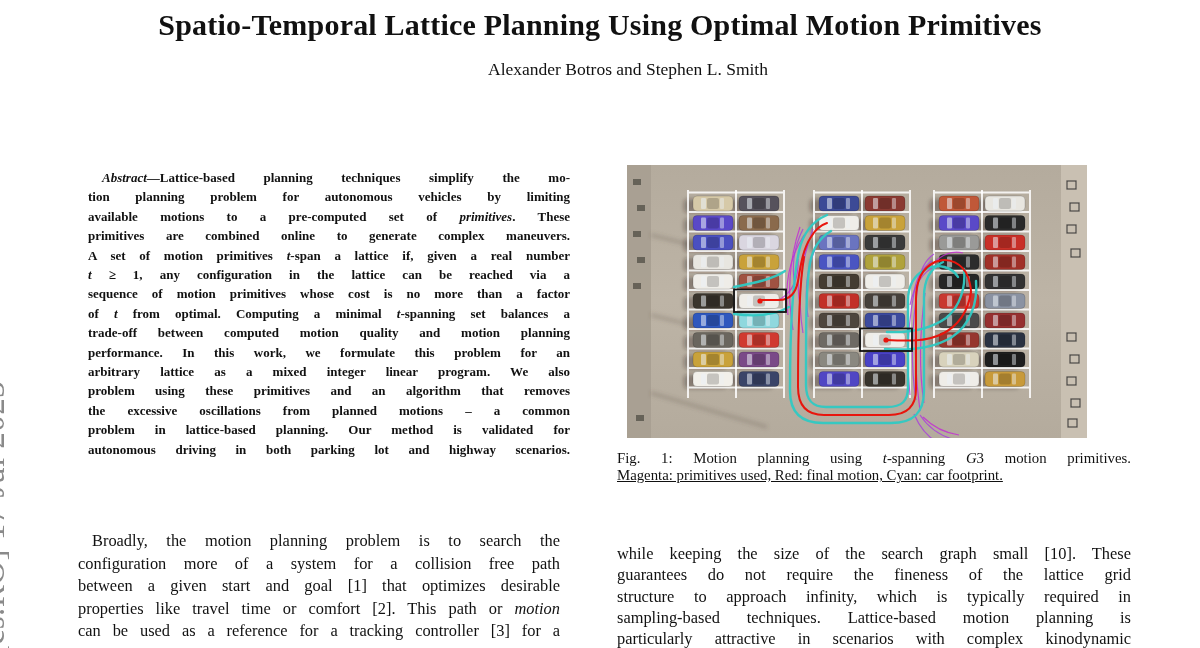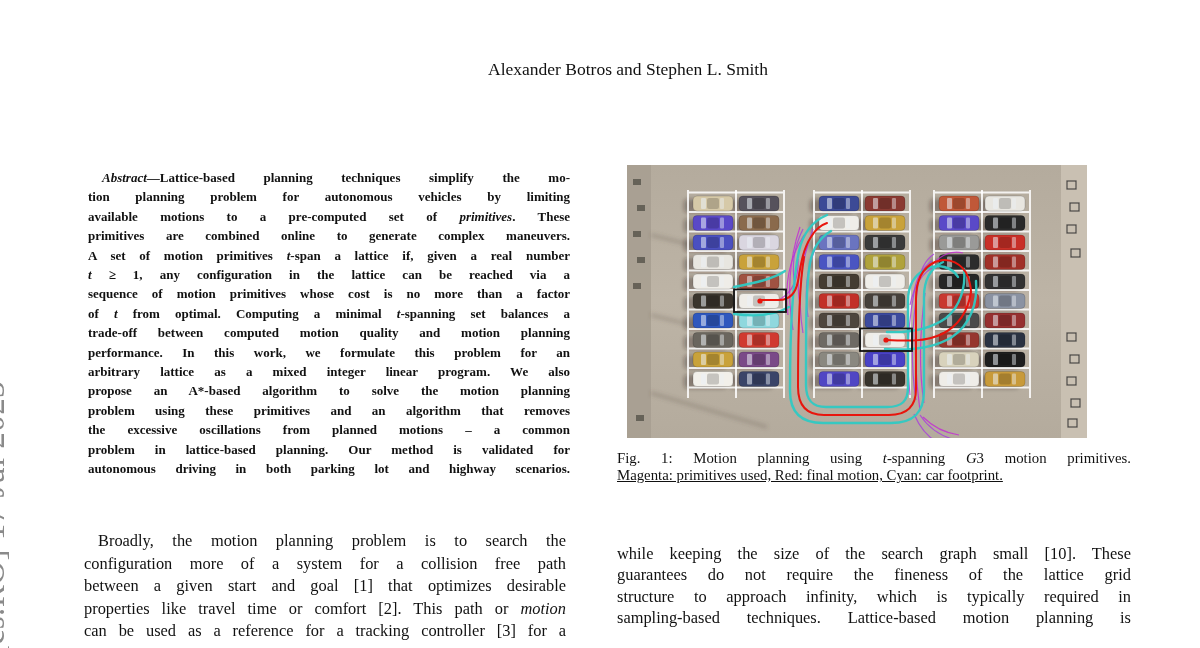--- a/index.html
+++ b/index.html
@@ -11,47 +11,47 @@
   .arxiv-stamp{position:absolute;left:12px;bottom:-8px;transform:rotate(-90deg);
          transform-origin:0 100%;white-space:nowrap;font-size:33px;color:#8a8a8a;
          letter-spacing:.5px;}
   .col{position:absolute;}
   .abstract{left:88px;top:168px;width:482px;font-size:13px;line-height:19.4px;font-weight:bold;}
   .jline{text-align:justify;text-align-last:justify;white-space:normal;}
   .no-stretch{text-align-last:left;text-decoration:underline;}
   .indent-first .jline:first-child{text-indent:14px;}
   .sec-heading{left:88px;top:497px;width:482px;text-align:center;font-size:16.5px;
          font-variant:small-caps;letter-spacing:.6px;}
-  .intro{left:84px;top:530px;width:482px;font-size:16.4px;line-height:22.6px;}
+  .intro{left:78px;top:530px;width:482px;font-size:16.4px;line-height:22.6px;}
   .fig-wrap{left:617px;top:165px;width:514px;}
   .fig-img{margin-left:10px;width:460px;height:273px;position:relative;}
   .caption{left:617px;top:450px;width:514px;font-size:14.8px;line-height:17.4px;}
   .rpara{left:617px;top:543px;width:514px;font-size:16.4px;line-height:21.3px;}
   i{font-style:italic;}
 </style>
 </head>
 <body>
 
 <div id="page">
   <div class="arxiv-stamp">[cs.RO] 17 Jul 2023</div>
+  <div class="title">Spatio-Temporal Lattice Planning Using Optimal Motion Primitives</div>
   <div class="authors">Alexander Botros and Stephen L. Smith</div>
 
   <div class="col abstract indent-first">
       <div class="jline"><i>Abstract</i>—Lattice-based planning techniques simplify the mo-</div>
       <div class="jline">tion planning problem for autonomous vehicles by limiting</div>
       <div class="jline">available motions to a pre-computed set of <i>primitives</i>. These</div>
       <div class="jline">primitives are combined online to generate complex maneuvers.</div>
       <div class="jline">A set of motion primitives <i>t</i>-span a lattice if, given a real number</div>
       <div class="jline"><i>t</i> ≥ 1, any configuration in the lattice can be reached via a</div>
       <div class="jline">sequence of motion primitives whose cost is no more than a factor</div>
       <div class="jline">of <i>t</i> from optimal. Computing a minimal <i>t</i>-spanning set balances a</div>
       <div class="jline">trade-off between computed motion quality and motion planning</div>
       <div class="jline">performance. In this work, we formulate this problem for an</div>
       <div class="jline">arbitrary lattice as a mixed integer linear program. We also</div>
-      <div class="jline">propose an A*-based algorithm to solve the motion planning</div>
       <div class="jline">problem using these primitives and an algorithm that removes</div>
       <div class="jline">the excessive oscillations from planned motions – a common</div>
       <div class="jline">problem in lattice-based planning. Our method is validated for</div>
       <div class="jline">autonomous driving in both parking lot and highway scenarios.</div>
     </div>
 
 
   <div class="col intro indent-first">
       <div class="jline">Broadly, the motion planning problem is to search the</div>
       <div class="jline">configuration more of a system for a collision free path</div>
@@ -637,14 +637,15 @@
   <div class="col caption">
       <div class="jline">Fig. 1: Motion planning using <i>t</i>-spanning <i>G</i>3 motion primitives.</div>
       <div class="jline no-stretch">Magenta: primitives used, Red: final motion, Cyan: car footprint.</div>
     </div>
 
   <div class="col rpara">
       <div class="jline">while keeping the size of the search graph small [10]. These</div>
       <div class="jline">guarantees do not require the fineness of the lattice grid</div>
       <div class="jline">structure to approach infinity, which is typically required in</div>
       <div class="jline">sampling-based techniques. Lattice-based motion planning is</div>
+      <div class="jline">particularly attractive in scenarios with complex kinodynamic</div>
     </div>
 </div>
 
 </body></html>

